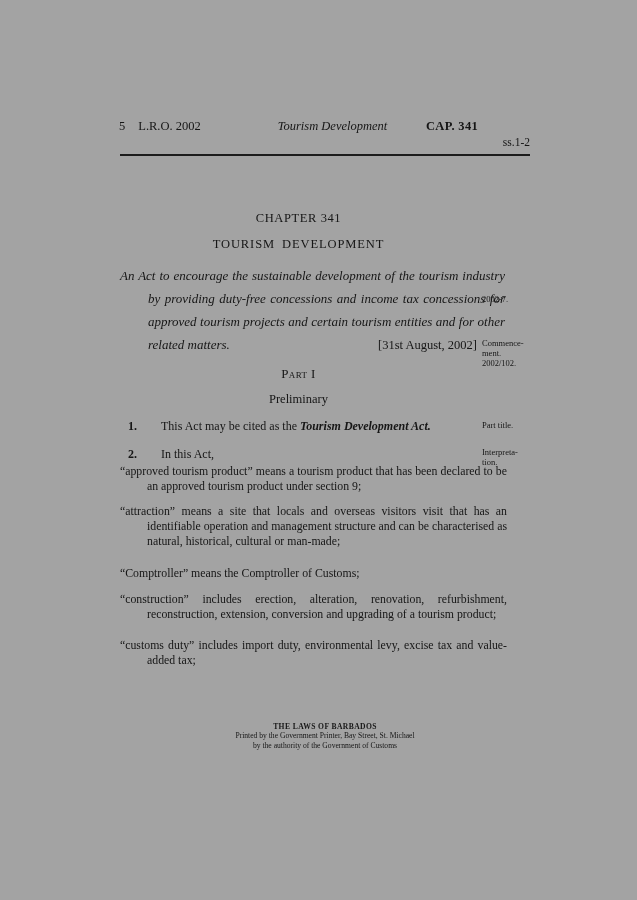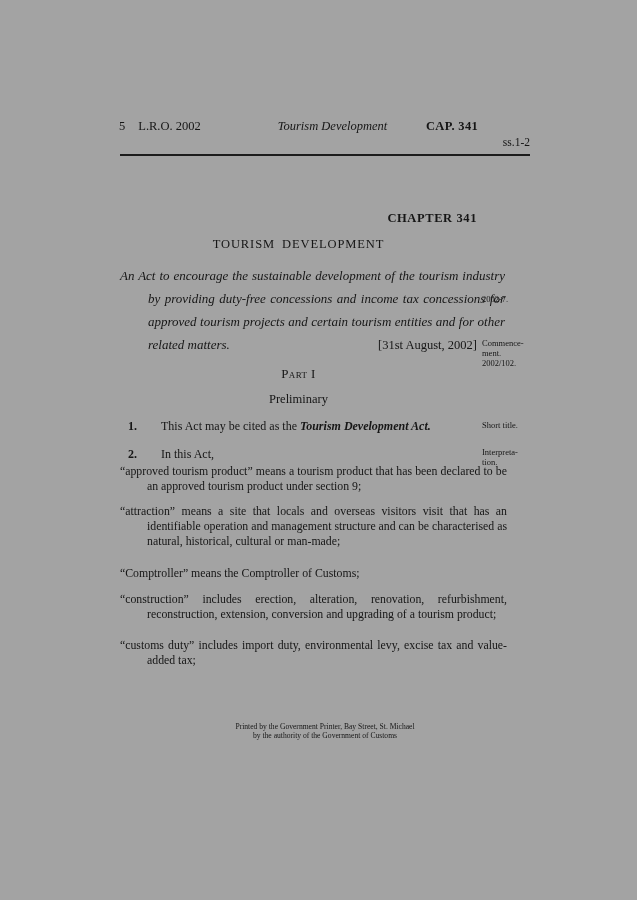--- a/index.html
+++ b/index.html
@@ -19,22 +19,22 @@
   .hdr { top: 119px; font-size: 12.5px; }
   .hdr-left  { left: 119px; }
   .hdr-left .pgnum { display: inline-block; margin-right: 13px; }
   .hdr-title { left: 240px; width: 185px; text-align: center; font-style: italic; }
   .hdr-cap   { left: 360px; width: 118px; text-align: right; font-weight: bold; letter-spacing: .3px; }
   .hdr-ss    { top: 136px; left: 420px; width: 110px; text-align: right; font-size: 11.5px; }
   .hdr-rule  { top: 154px; left: 120px; width: 410px; height: 1.5px; background: #1c1c1c; }
 
   
   .chapter-heading {
-    top: 211px; left: 120px; width: 357px; text-align: right;
-    font-weight: bold; font-size: 12.5px; letter-spacing: .6px;
+    top: 211px; left: 120px; width: 357px; text-align: center;
+    font-weight: normal; font-size: 12.5px; letter-spacing: .6px;
   }
   .act-title {
     top: 237px; left: 120px; width: 357px; text-align: center;
     font-size: 12.5px; letter-spacing: .9px; word-spacing: 3px;
   }
 
   
   .preamble {
     top: 264px; left: 120px; width: 357px;
     font-style: italic; font-size: 13px; line-height: 23px;
@@ -111,32 +111,33 @@
   <div class="abs margin-note mn-comm">Commence-
 ment.
 2002/102.</div>
 
   <div class="abs part-heading">Part I</div>
   <div class="abs part-subtitle">Preliminary</div>
 
   <div class="abs section-para sec-1">
     <span class="secnum">1.</span><span>This Act may be cited as the </span><span class="cite">Tourism Development Act.</span>
   </div>
-  <div class="abs margin-note mn-short">Short title.</div>
+  <div class="abs margin-note mn-short">Part title.</div>
 
   <div class="abs section-para sec-2">
     <span class="secnum">2.</span><span>In this Act,</span>
   </div>
   <div class="abs margin-note mn-interp">Interpreta-
 tion.</div>
 
   <div class="abs definition def-0">“approved tourism product” means a tourism product that has been declared to be an approved tourism product under section 9;</div>
   <div class="abs definition def-2">“Comptroller” means the Comptroller of Customs;</div>
   <div class="abs definition def-1">“attraction” means a site that locals and overseas visitors visit that has an identifiable operation and management structure and can be characterised as natural, historical, cultural or man-made;</div>
   <div class="abs definition def-3">“construction” includes erection, alteration, renovation, refurbishment, reconstruction, extension, conversion and upgrading of a tourism product;</div>
   <div class="abs definition def-4">“customs duty” includes import duty, environmental levy, excise tax and value-added tax;</div>
 
   <div class="abs footer">
+    <div class="f1">THE LAWS OF BARBADOS</div>
     <div class="f2">Printed by the Government Printer, Bay Street, St. Michael</div>
     <div class="f3">by the authority of the Government of Customs</div>
   </div>
 
 </div>
 
 </body></html>

